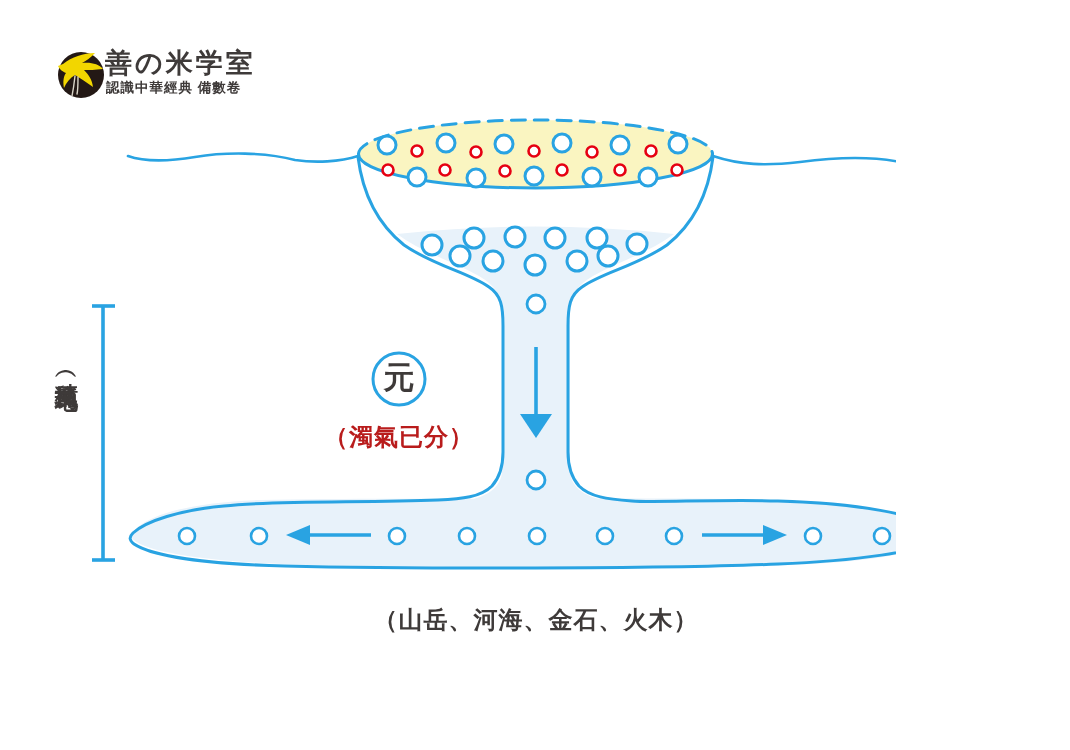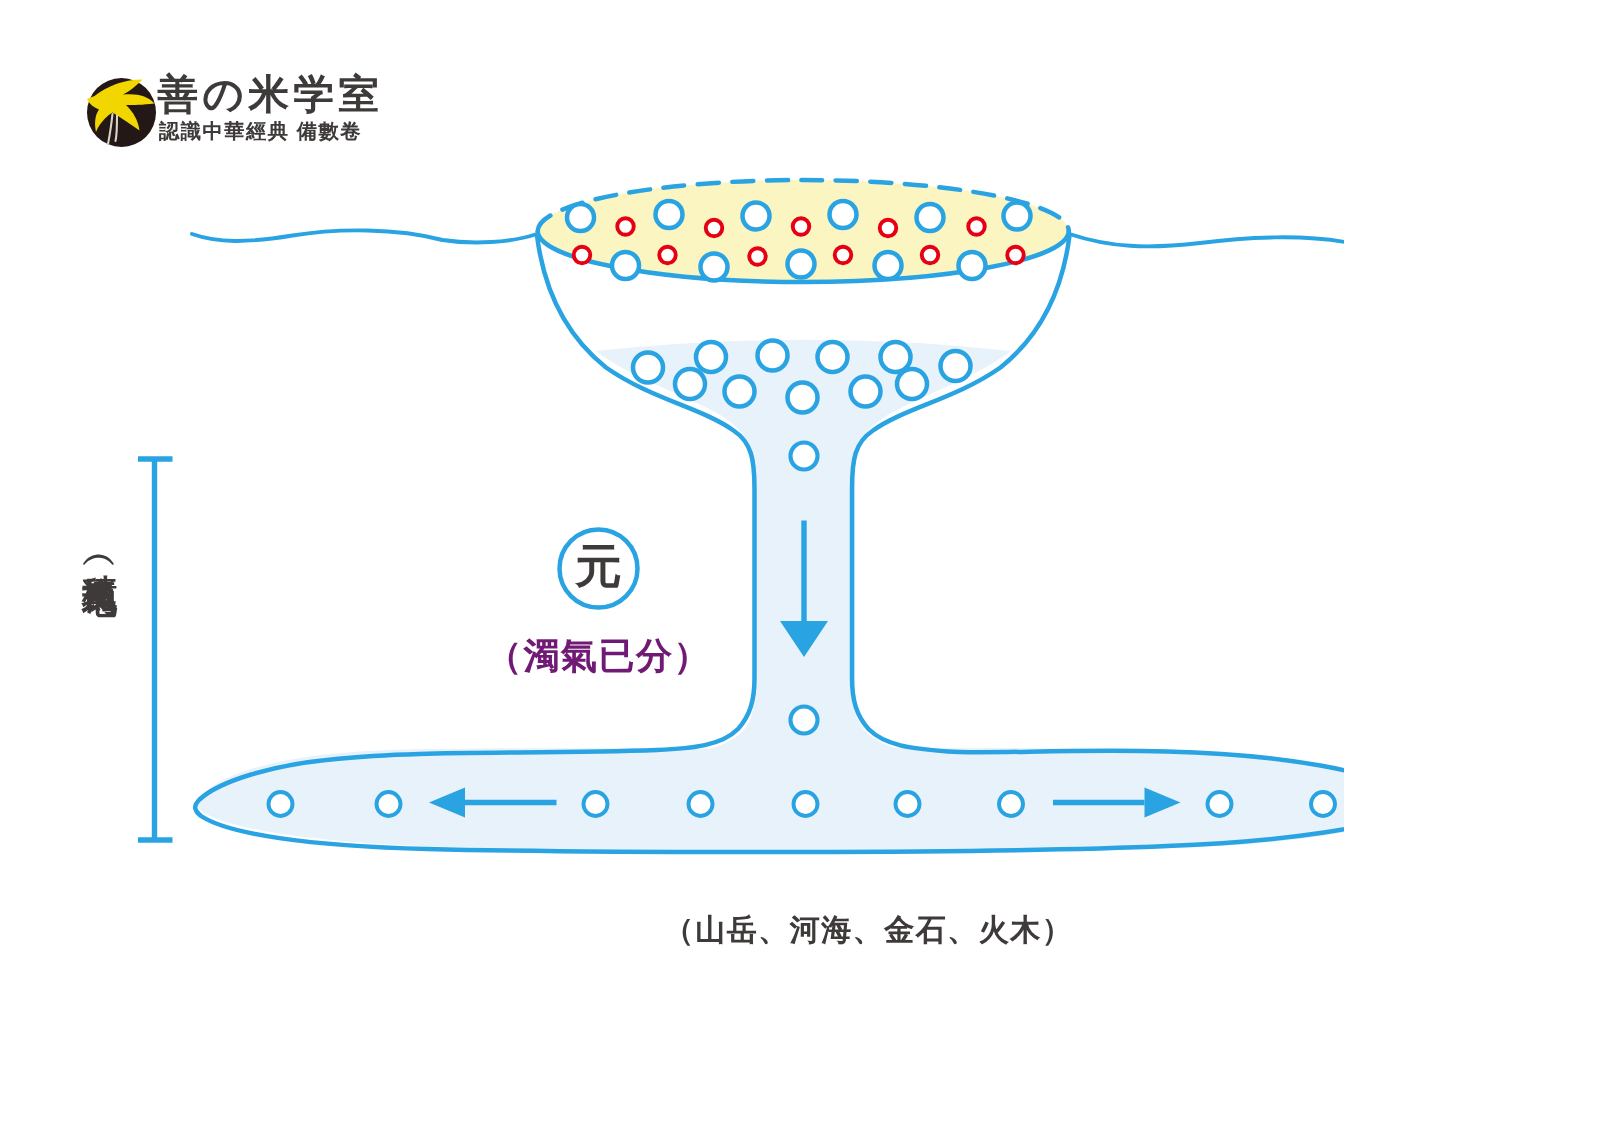--- a/index.html
+++ b/index.html
@@ -15,29 +15,29 @@
   }
   .logo-subtitle{
     left:106px;top:79px;font-size:13.5px;font-weight:bold;letter-spacing:1px;color:#3e3a39;
   }
   .yuan-label{
     left:399px;top:380px;transform:translate(-50%,-54%);
     font-size:31px;font-weight:bold;color:#3e3a39;
   }
   .stage-note{
     left:399px;top:437px;transform:translate(-50%,-50%);
-    font-size:24px;font-weight:bold;letter-spacing:1px;white-space:nowrap;color:#701a75;
+    font-size:24px;font-weight:bold;letter-spacing:1px;white-space:nowrap;color:#b91c1c;
   }
   .vertical-label{
     left:52px;top:362px;writing-mode:vertical-rl;text-orientation:mixed;
     font-size:23px;font-weight:bold;letter-spacing:2px;color:#3e3a39;
   }
   .bottom-label{
     left:536px;top:620px;transform:translate(-50%,-50%);
-    font-size:20px;font-weight:bold;letter-spacing:1px;white-space:nowrap;color:#3e3a39;margin-left:43px;
+    font-size:24px;font-weight:bold;letter-spacing:1px;white-space:nowrap;color:#3e3a39;
   }
 </style>
 </head>
 <body>
 
 <div id="stage">
 
   <svg id="diagram-svg" width="1070" height="750" viewBox="0 0 1070 750" xmlns="http://www.w3.org/2000/svg">
 
     <ellipse cx="535.5" cy="154" rx="177" ry="34" fill="#faf5c1"></ellipse>

